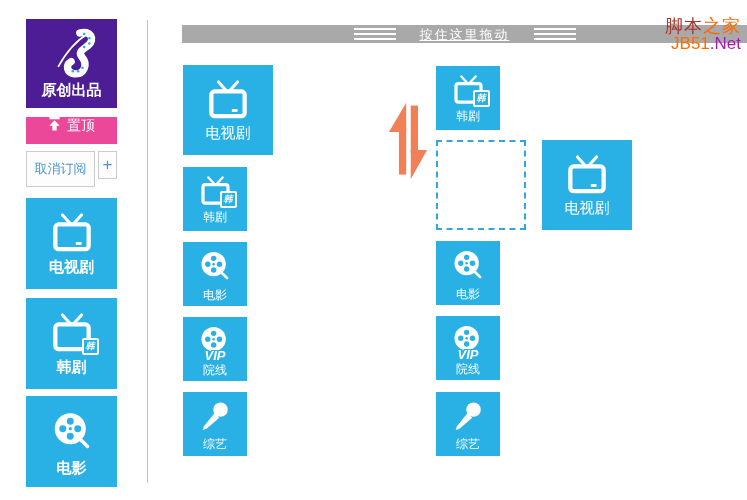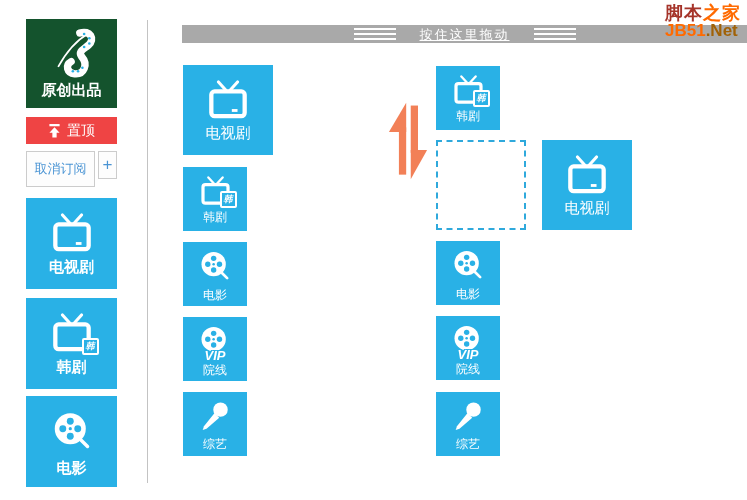--- a/index.html
+++ b/index.html
@@ -1,25 +1,25 @@
 <!DOCTYPE html>
 <html><head>
 <meta charset="utf-8">
 <style>
   html,body{margin:0;padding:0;background:#fff;}
   .page{position:relative;width:747px;height:500px;background:#fff;overflow:hidden;
         font-family:"Liberation Sans", sans-serif;}
 
   
-  .logo{position:absolute;top:5px;right:6px;z-index:9;text-align:left;font-weight:bold;line-height:17px;}
+  .logo{position:absolute;top:18px;right:6px;z-index:9;text-align:right;font-weight:normal;line-height:17px;}
   .logo .l1{font-size:18px;letter-spacing:1px;}
   .logo .l2{font-size:17px;}
   .logo .red{color:#a5342a;}
   .logo .orange{color:#ff6a00;}
-  .logo .navy{color:#a16207;}
+  .logo .navy{color:#a21caf;}
 
   
   .v-divider{position:absolute;left:147px;top:20px;width:1px;height:463px;background:#c3c3c3;}
 
   
   .drag-bar{position:absolute;left:182px;top:25px;width:565px;height:18px;background:#a9a9a9;
             display:flex;align-items:center;justify-content:center;gap:24px;cursor:move;}
   .ham{width:42px;height:12px;background:repeating-linear-gradient(to bottom,#fff 0 2px,transparent 2px 5px);}
   .drag-label{color:#fff;font-size:13px;letter-spacing:2px;line-height:1;text-decoration:underline;}
 
@@ -36,25 +36,25 @@
 
   .han-badge{position:absolute;right:-5px;bottom:-2px;width:13px;height:13px;background:#29b1e6;
              border:2px solid #fff;border-radius:2px;font-size:9px;line-height:13px;text-align:center;
              font-weight:bold;color:#fff;}
   .vip-badge{position:absolute;left:50%;bottom:-4px;transform:translateX(-50%);
              font-weight:bold;font-size:13px;color:#fff;
              text-shadow:-1px -1px 0 #29b1e6,1px -1px 0 #29b1e6,-1px 1px 0 #29b1e6,1px 1px 0 #29b1e6;}
 
   
   .sidebar{position:absolute;left:26px;top:19px;width:91px;}
-  .brand-tile{width:91px;height:89px;background:#14532d;color:#fff;display:flex;flex-direction:column;
+  .brand-tile{width:91px;height:89px;background:#4c1d95;color:#fff;display:flex;flex-direction:column;
               align-items:center;justify-content:center;cursor:pointer;}
   .brand-label{font-size:15px;font-weight:bold;margin-top:2px;}
-  .pin-btn{margin-top:9px;width:91px;height:27px;background:#ef4444;color:#fff;display:flex;
-           align-items:center;justify-content:center;gap:6px;font-size:14px;cursor:pointer;box-sizing:border-box;}
+  .pin-btn{margin-top:9px;width:91px;height:27px;background:#ec4899;color:#fff;display:flex;
+           align-items:flex-start;justify-content:center;gap:6px;font-size:14px;cursor:pointer;box-sizing:border-box;}
   .sub-row{margin-top:7px;display:flex;gap:3px;}
   .unsub-btn{flex:1;height:36px;background:#fdfdfd;border:1px solid #ccc;color:#4a94d4;font-size:13px;
              display:flex;align-items:center;justify-content:center;cursor:pointer;box-sizing:border-box;}
   .add-btn{width:19px;height:28px;background:#fdfdfd;border:1px solid #ccc;color:#4a94d4;font-size:17px;
            display:flex;align-items:center;justify-content:center;cursor:pointer;box-sizing:border-box;}
   .sidebar .tile{margin-top:9px;}
   .sidebar .tile.first{margin-top:11px;}
   .sidebar .tile.last{margin-top:7px;}
   .sidebar .tile-label{font-size:15px;font-weight:bold;margin-top:6px;}
 

